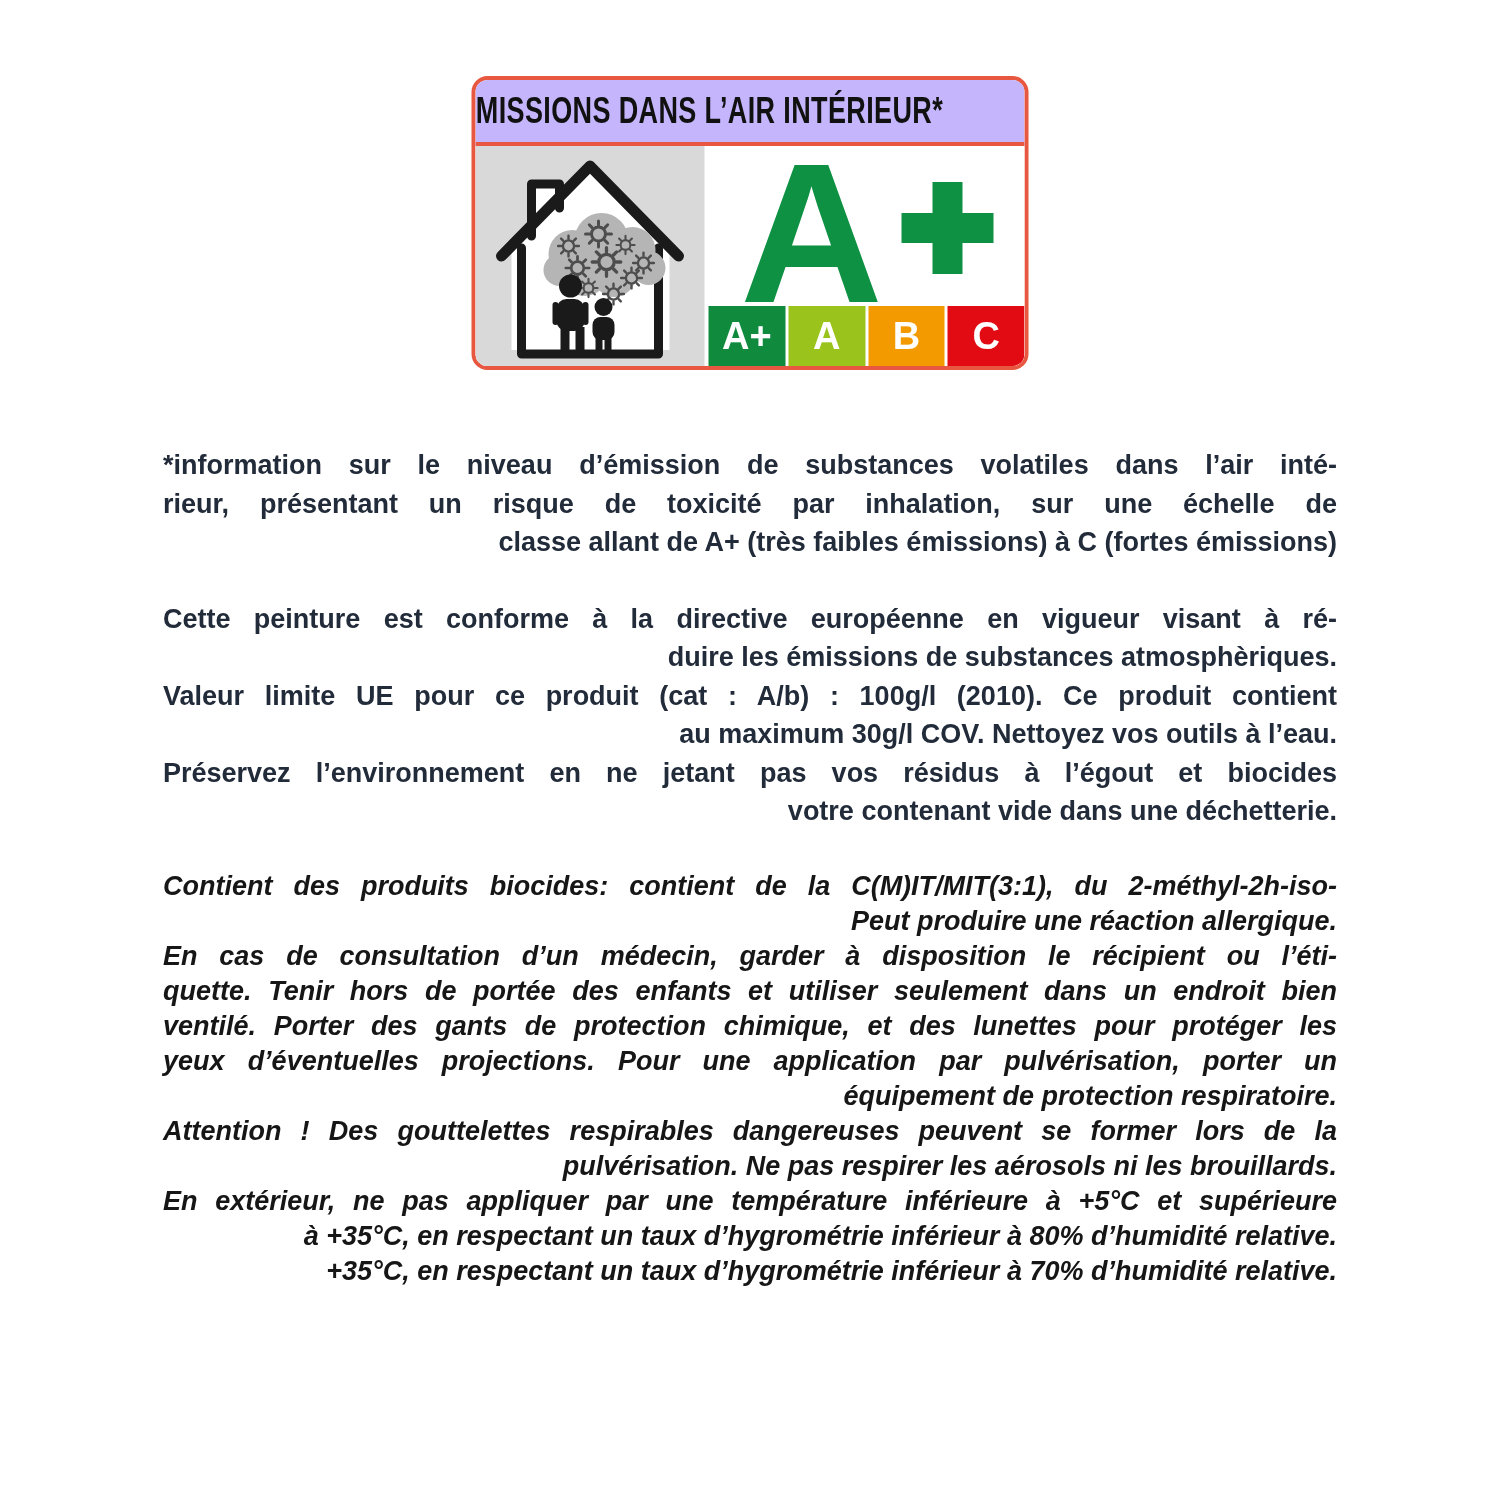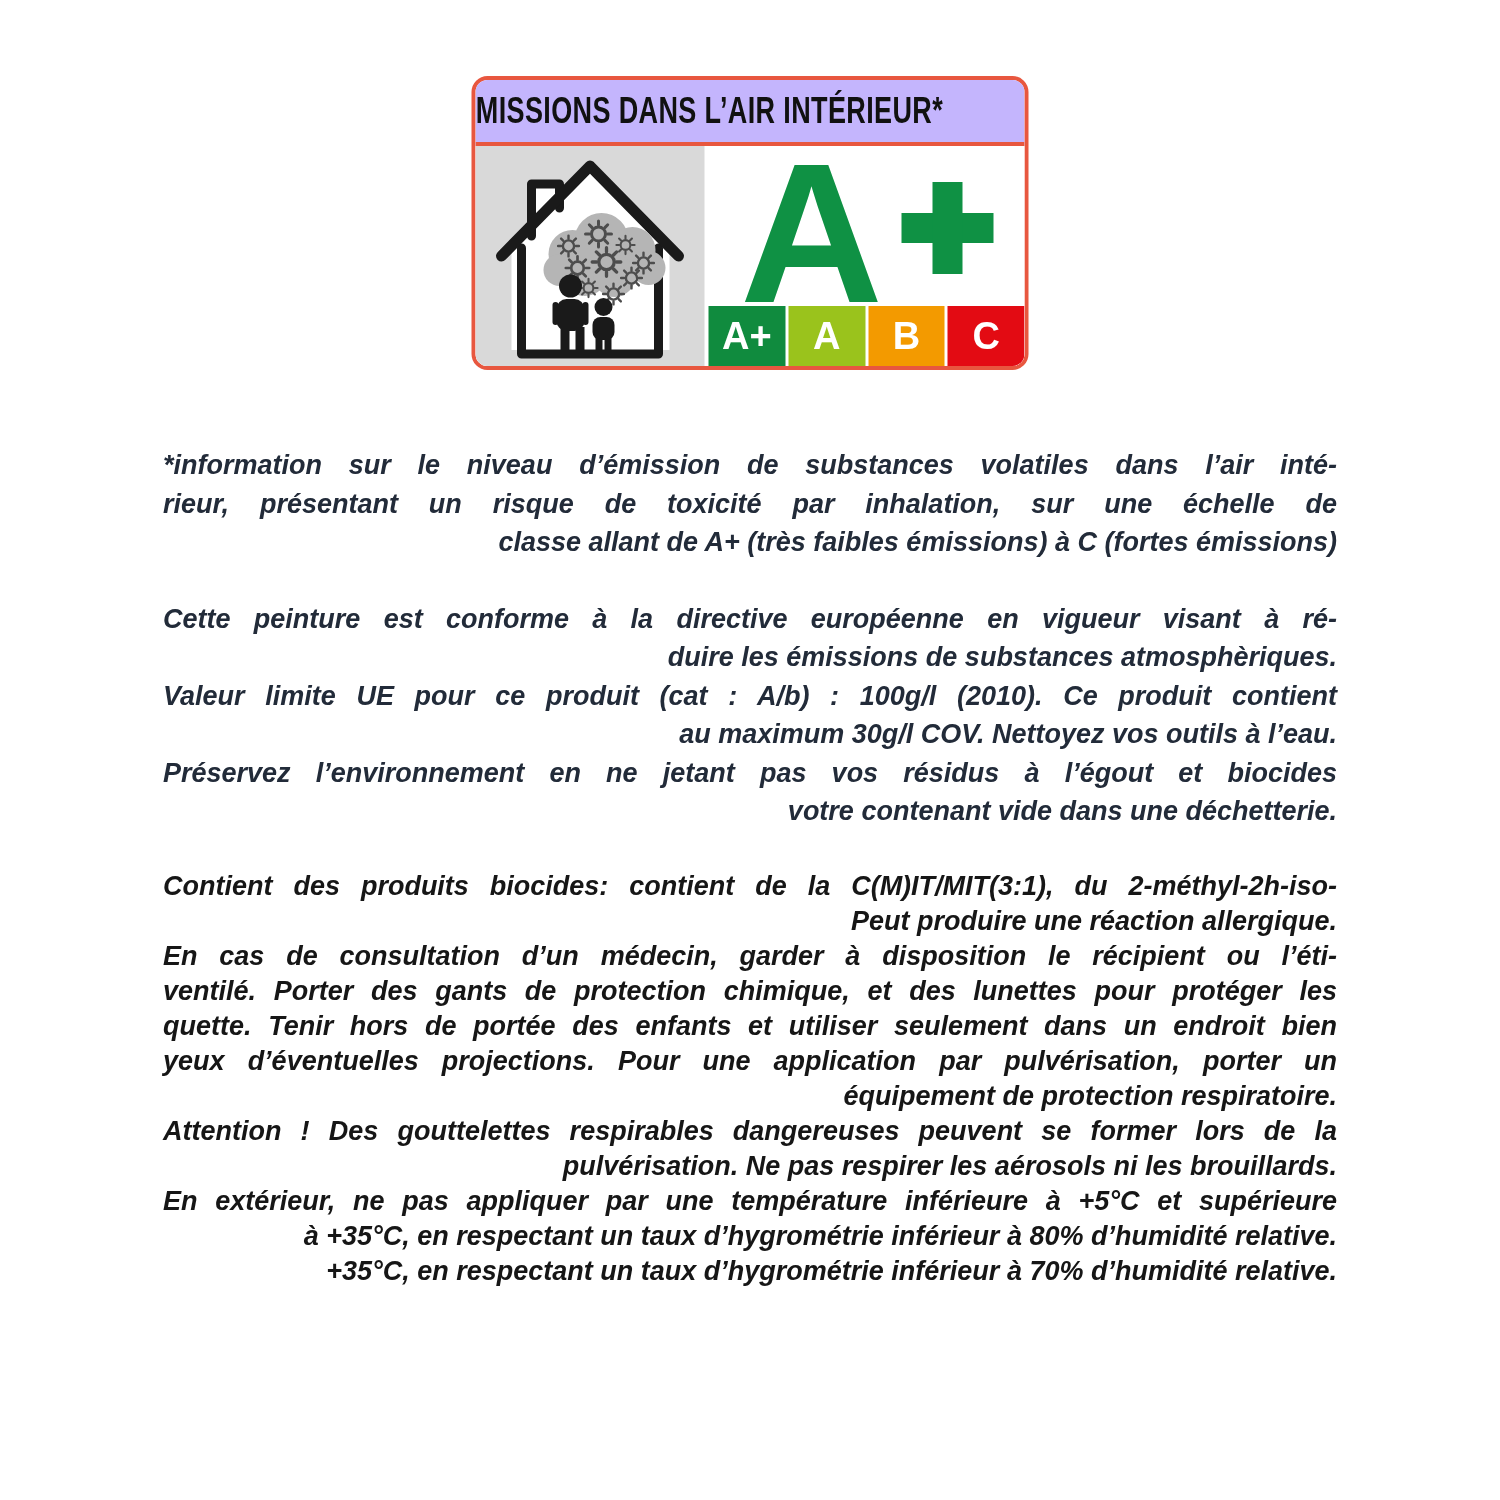--- a/index.html
+++ b/index.html
@@ -45,21 +45,21 @@
   .rating-plus::before{content:"";position:absolute;left:0;top:31px;width:92px;height:30px;background:var(--green);}
   .rating-plus::after{content:"";position:absolute;left:31px;top:0;width:30px;height:92px;background:var(--green);}
   .sr{position:absolute;width:1px;height:1px;overflow:hidden;clip:rect(0 0 0 0);white-space:nowrap;}
   .rating-scale{flex:1;display:flex;gap:3px;background:#fff;}
   .scale-box{
     flex:1;display:flex;align-items:center;justify-content:center;
     color:#fff;font-weight:bold;font-size:38px;
   }
   
   .text-block{position:absolute;left:163px;top:446px;width:1174px;}
-  .para{margin:0 0 38px 0;font-style:italic;}
+  .para{margin:0 0 38px 0;}
   .para:last-child{margin-bottom:0;}
   .para.regular{
     font-size:27px;line-height:38.5px;font-weight:bold;color:var(--txt-reg);
   }
   .para.italic{
     font-size:27px;line-height:35px;font-weight:bold;font-style:italic;color:var(--txt-it);
     margin-bottom:0;
   }
   .para.regular + .para.italic{margin-top:35px;}
   .line{text-align:right;}
@@ -157,22 +157,22 @@
       <div class="line">duire les émissions de substances atmosphèriques.</div>
       <div class="line j">Valeur limite UE pour ce produit (cat : A/b) : 100g/l (2010). Ce produit contient</div>
       <div class="line">au maximum 30g/l COV. Nettoyez vos outils à l’eau.</div>
       <div class="line j">Préservez l’environnement en ne jetant pas vos résidus à l’égout et biocides</div>
       <div class="line">votre contenant vide dans une déchetterie.</div>
     </div>
     <div class="para italic">
       <div class="line j">Contient des produits biocides: contient de la C(M)IT/MIT(3:1), du 2-méthyl-2h-iso-</div>
       <div class="line">Peut produire une réaction allergique.</div>
       <div class="line j">En cas de consultation d’un médecin, garder à disposition le récipient ou l’éti-</div>
+      <div class="line j">quette. Tenir hors de portée des enfants et utiliser seulement dans un endroit bien</div>
       <div class="line j">ventilé. Porter des gants de protection chimique, et des lunettes pour protéger les</div>
-      <div class="line j">quette. Tenir hors de portée des enfants et utiliser seulement dans un endroit bien</div>
       <div class="line j">yeux d’éventuelles projections. Pour une application par pulvérisation, porter un</div>
       <div class="line">équipement de protection respiratoire.</div>
       <div class="line j">Attention ! Des gouttelettes respirables dangereuses peuvent se former lors de la</div>
       <div class="line">pulvérisation. Ne pas respirer les aérosols ni les brouillards.</div>
       <div class="line j">En extérieur, ne pas appliquer par une température inférieure à +5°C et supérieure</div>
       <div class="line">à +35°C, en respectant un taux d’hygrométrie inférieur à 80% d’humidité relative.</div>
       <div class="line">+35°C, en respectant un taux d’hygrométrie inférieur à 70% d’humidité relative.</div>
     </div>
   </div>
 

